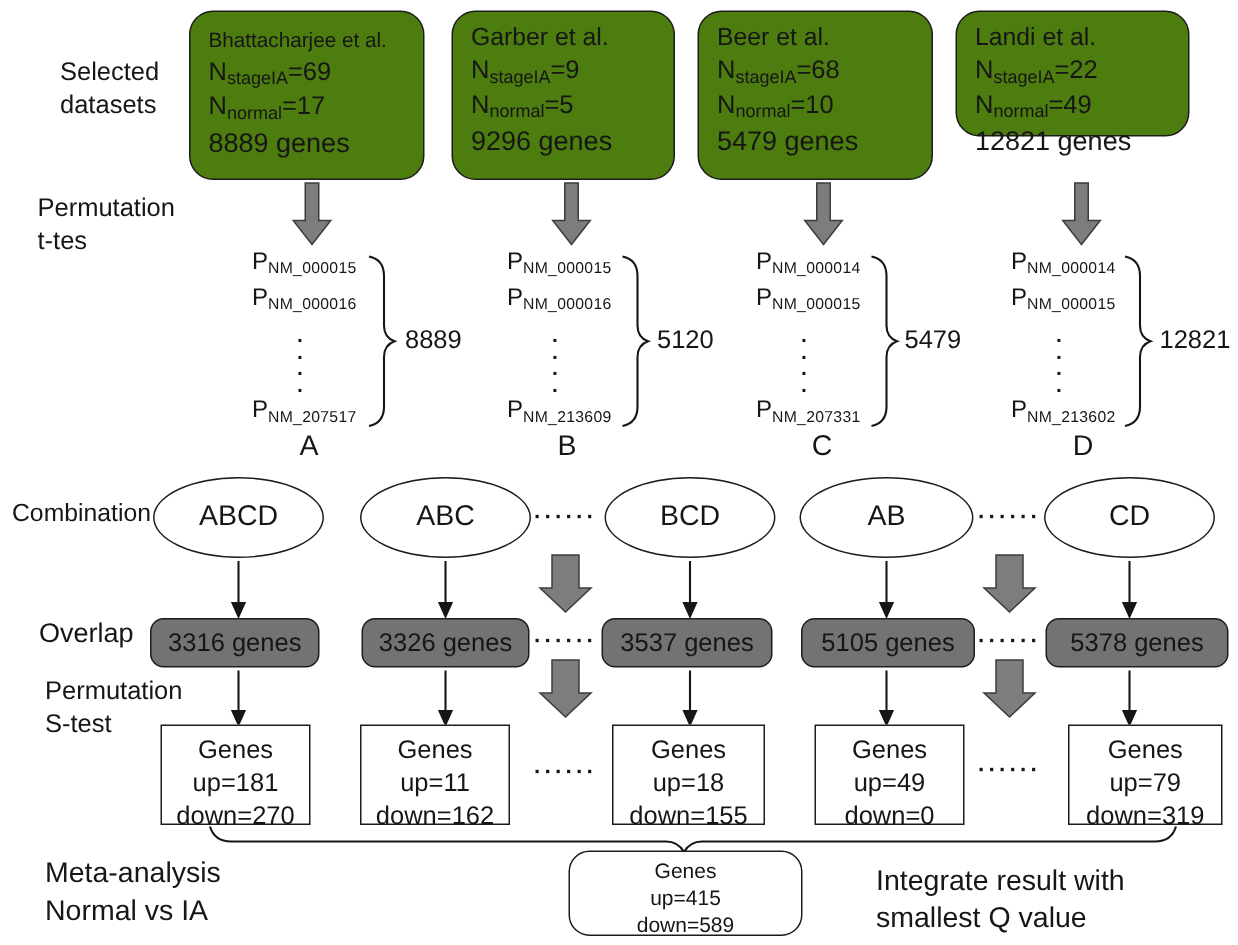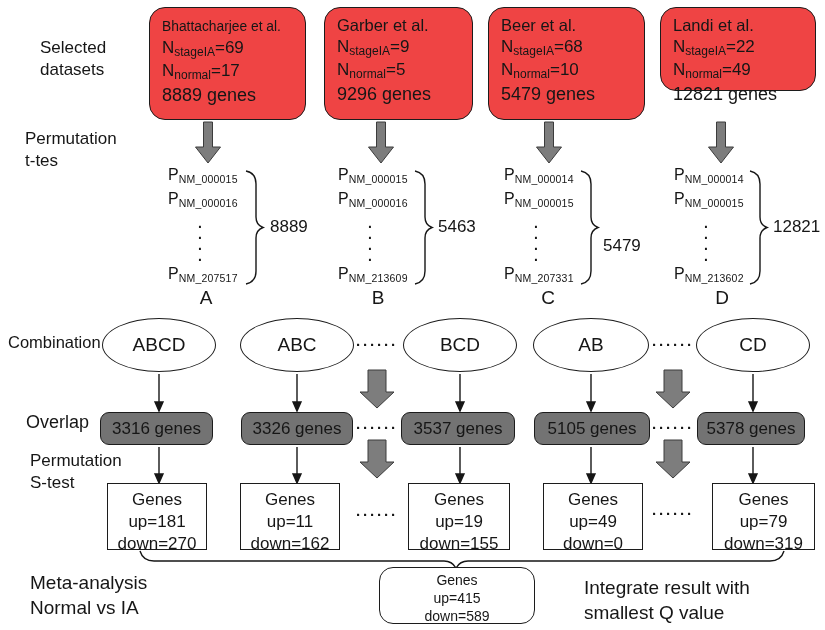--- a/index.html
+++ b/index.html
@@ -8,23 +8,22 @@
     position:relative; width:825px; height:630px; background:#ffffff;
     font-family:"Liberation Sans", sans-serif; color:#161616; overflow:hidden;
   }
   .abs { position:absolute; }
   svg.overlay { position:absolute; left:0; top:0; pointer-events:none; }
 
   .side-label { font-size:17px; line-height:1.32; white-space:pre-line; }
   .big-label  { font-size:19px; line-height:1.34; white-space:pre-line; }
 
   .dataset-box {
-    border:1.7px solid #1c1c1c; border-radius:16px; background:#ef4444;
+    border:1.7px solid #1c1c1c; border-radius:16px; background:#4d7c0f;
     padding:7px 4px 0 12px;
-    margin-left:23px;
   }
   .ds-name { font-size:16.5px; line-height:1.25; }
   .ds-name.sm { font-size:13.8px; padding-top:3px; line-height:1.35; }
   .nline { font-size:17px; line-height:1.32; }
   .sub-lg { font-size:12px; vertical-align:-3px; }
   .genes-line { font-size:18px; margin-top:1px; }
 
   .pcol { width:110px; }
   .pline { font-size:16px; height:24px; }
   .psub { font-size:10.5px; vertical-align:-3px; letter-spacing:0.2px; }
@@ -172,22 +171,22 @@
     <div class="pline"><span>P</span><span class="psub">NM_000014</span></div>
     <div class="pline"><span>P</span><span class="psub">NM_000015</span></div>
     <div class="vdots">.
 .
 .
 .</div>
     <div class="pline"><span>P</span><span class="psub">NM_213602</span></div>
   </div>
 
   <div class="abs count" style="left:270px; top:217px;">8889</div>
-  <div class="abs count" style="left:438px; top:217px;">5463</div>
-  <div class="abs count" style="left:603px; top:217px;margin-top:19px;">5479</div>
+  <div class="abs count" style="left:438px; top:217px;">5120</div>
+  <div class="abs count" style="left:603px; top:217px;">5479</div>
   <div class="abs count" style="left:773px; top:217px;">12821</div>
 
   <div class="abs letter" style="left:189px; top:287px;">A</div>
   <div class="abs letter" style="left:361px; top:287px;">B</div>
   <div class="abs letter" style="left:531px; top:287px;">C</div>
   <div class="abs letter" style="left:705px; top:287px;">D</div>
 
   <div class="abs ellipse" style="left:240px; top:318px; width:114px; height:54px;">
       <span>ABC</span>
     </div>
@@ -211,39 +210,39 @@
     </div>
   <div class="abs overlap-box" style="left:241px; top:412px; width:112px; height:33px;">
       <span>3326 genes</span>
     </div>
   <div class="abs overlap-box" style="left:401px; top:412px; width:114px; height:33px;">
       <span>3537 genes</span>
     </div>
   <div class="abs overlap-box" style="left:534px; top:412px; width:116px; height:33px;">
       <span>5105 genes</span>
     </div>
-  <div class="abs overlap-box" style="left:697px; top:412px; width:108px; height:33px;justify-content:center;">
+  <div class="abs overlap-box" style="left:697px; top:412px; width:122px; height:33px;justify-content:center;">
       <span>5378 genes</span>
     </div>
   <div class="abs hdots" style="left:353px; top:419px;">······</div>
   <div class="abs hdots" style="left:649px; top:419px;">······</div>
 
   <div class="abs stest-box" style="left:107px; top:483px; width:100px; height:67px;">
     <div>Genes</div>
       <div>up=181</div>
       <div>down=270</div>
   </div>
   <div class="abs stest-box" style="left:240px; top:483px; width:100px; height:67px;">
     <div>Genes</div>
       <div>up=11</div>
       <div>down=162</div>
   </div>
   <div class="abs stest-box" style="left:408px; top:483px; width:102px; height:67px;">
     <div>Genes</div>
-      <div>up=19</div>
+      <div>up=18</div>
       <div>down=155</div>
   </div>
   <div class="abs stest-box" style="left:543px; top:483px; width:100px; height:67px;">
     <div>Genes</div>
       <div>up=49</div>
       <div>down=0</div>
   </div>
   <div class="abs stest-box" style="left:712px; top:483px; width:103px; height:67px;">
     <div>Genes</div>
       <div>up=79</div>

